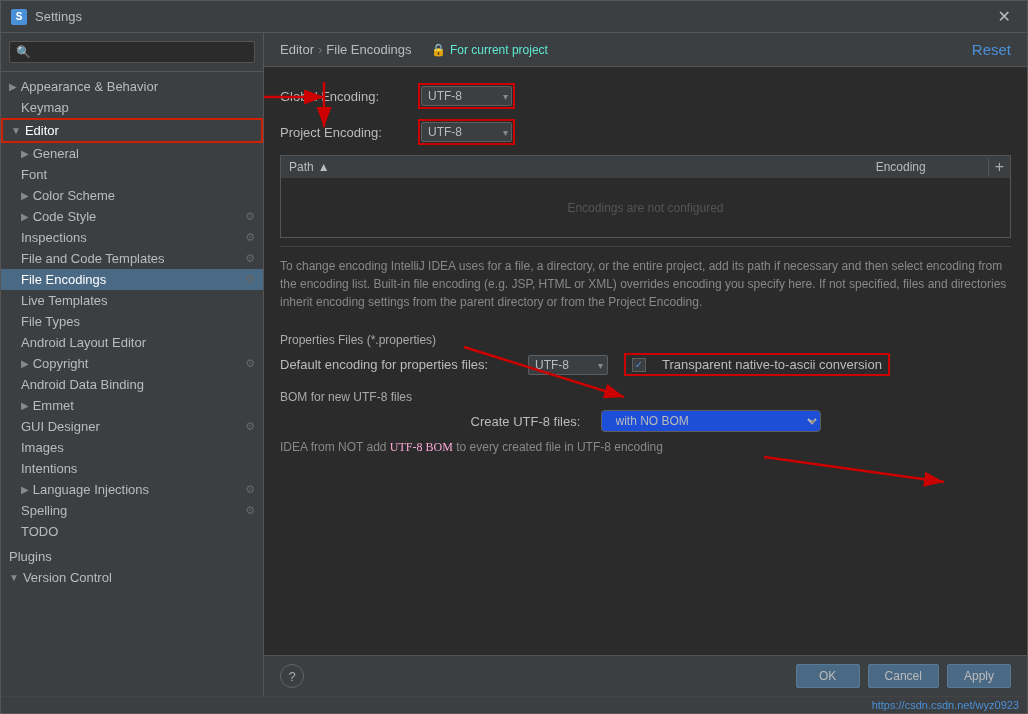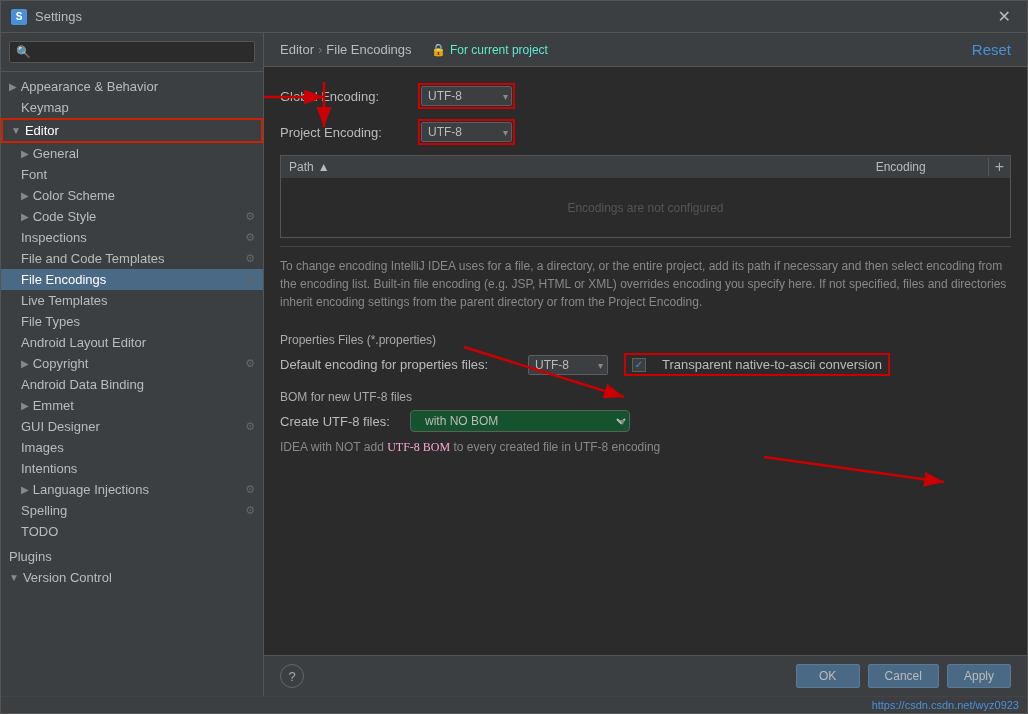--- a/index.html
+++ b/index.html
@@ -284,23 +284,24 @@
       font-size: 10px;
       color: #4a90d9;
     }
 
     
     .bom-section { margin-top: 14px; }
     .bom-row {
       display: flex;
       align-items: center;
       margin-bottom: 8px;
+      justify-content: center;
     }
     .bom-select {
-      background: #14532d;
+      background: #1d4ed8;
       border: 1px solid #5e5e5e;
       color: #bbbbbb;
       padding: 2px 10px;
       font-size: 12px;
       border-radius: 4px;
       min-width: 220px;
     }
     .bom-note {
       color: #888;
       font-size: 12px;
@@ -571,21 +572,21 @@
           <div class="bom-row">
             <span class="form-label">Create UTF-8 files:</span>
             <div class="select-wrapper">
               <select class="bom-select">
                 <option>with NO BOM</option>
                 <option>with BOM</option>
               </select>
             </div>
           </div>
           <div class="bom-note">
-            <span>IDEA with NOT add </span>
+            <span>IDEA from NOT add </span>
             <span class="highlight">UTF-8 BOM</span>
             <span> to every created file in UTF-8 encoding</span>
           </div>
         </div>
 
         <svg class="arrows-svg" xmlns="http://www.w3.org/2000/svg">
           <defs>
             <marker id="arrowhead" markerWidth="8" markerHeight="6" refX="8" refY="3" orient="auto">
               <polygon points="0 0, 8 3, 0 6" fill="#cc0000"></polygon>
             </marker>

